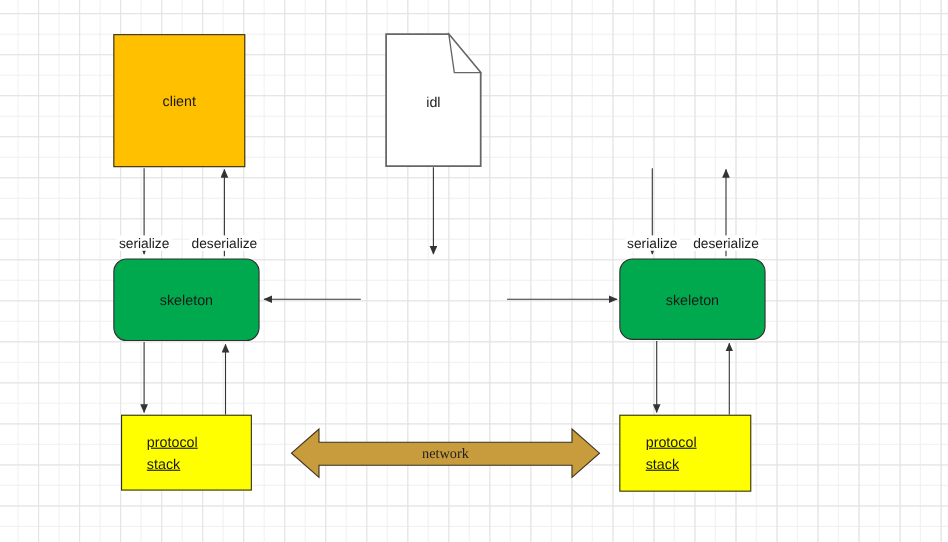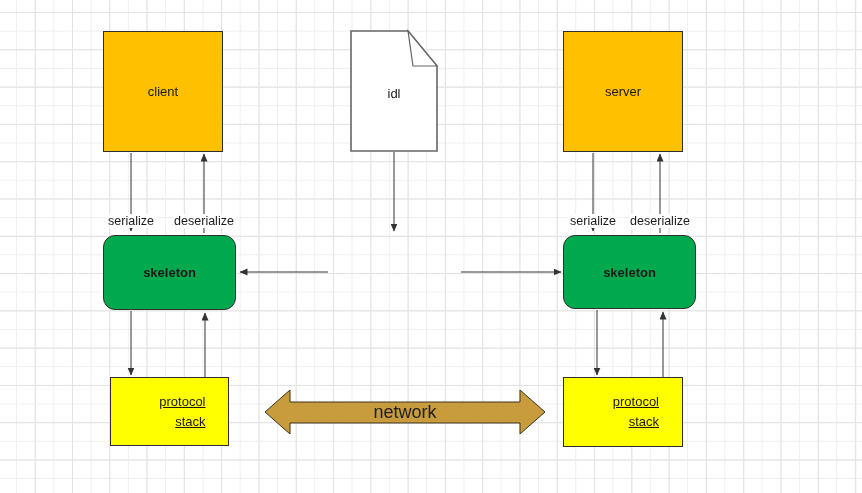--- a/index.html
+++ b/index.html
@@ -11,33 +11,33 @@
       linear-gradient(to bottom, #E2E2E2 1px, transparent 1px),
       linear-gradient(to right, #EFEFEF 1px, transparent 1px),
       linear-gradient(to bottom, #EFEFEF 1px, transparent 1px);
     background-size: 37.3px 37.3px, 37.3px 37.3px, 18.65px 18.65px, 18.65px 18.65px;
     background-position: 34.7px 12px, 34.7px 12px, 16px 12px, 16px 12px;
     font-family:"Liberation Sans", sans-serif;
   }
   svg.layer{position:absolute; left:0; top:0;}
   .node{
     position:absolute; display:flex; align-items:center; justify-content:center;
-    box-sizing:border-box; font-size:13px; color:#1a1a1a; text-align:right;
+    box-sizing:border-box; font-size:13px; color:#1a1a1a; text-align:left;
   }
   .orange{background:#FFC000; border:1.5px solid #2f2f2f;}
-  .green{background:#00A84E; border:1.5px solid #2f2f2f; border-radius:12px;font-weight:bold;}
+  .green{background:#00A84E; border:1.5px solid #2f2f2f; border-radius:12px;}
   .yellow{background:#FFFF00; border:1.5px solid #2f2f2f;text-decoration:underline;}
   .wrap-label{display:block; width:72px; line-height:20px;}
   .edge-label{
     position:absolute; transform:translate(-50%,-50%);
     font-size:12.5px; color:#1a1a1a; background:#ffffff; padding:0 2px; white-space:nowrap;margin-top:32px;
   }
   .net-label{
     position:absolute; transform:translate(-50%,-50%);
-    font-size:18px; color:#1f1f1f; background:transparent; white-space:nowrap;
+    font-size:13px; color:#1f1f1f; background:transparent; white-space:nowrap;font-family:Liberation Serif, serif;
   }
   .idl-label{
     position:absolute; transform:translate(-50%,-50%);
     font-size:13px; color:#1a1a1a; white-space:nowrap;
   }
 </style>
 </head>
 <body>
 
 <div class="canvas">
@@ -68,23 +68,20 @@
 
     <polygon points="265,412 290,390 290,402 520,402 520,390 545,412 520,434 520,423 290,423 290,434" stroke="#3b3322" stroke-width="1" fill="#C89B3C"></polygon>
   </svg>
 
   <div class="node orange" style="left:103px; top:31px; width:120px; height:121px;">
     <span>client</span>
   </div>
 
   <div class="idl-label" style="left:394px; top:93px;">idl</div>
 
-  <div class="node orange" style="left:563px; top:31px; width:120px; height:121px;">
-    <span>server</span>
-  </div>
 
   <div class="node green" style="left:103px; top:235px; width:133px; height:75px;">
     <span>skeleton</span>
   </div>
 
 
   <div class="node green" style="left:563px; top:235px; width:133px; height:74px;">
     <span>skeleton</span>
   </div>
 

